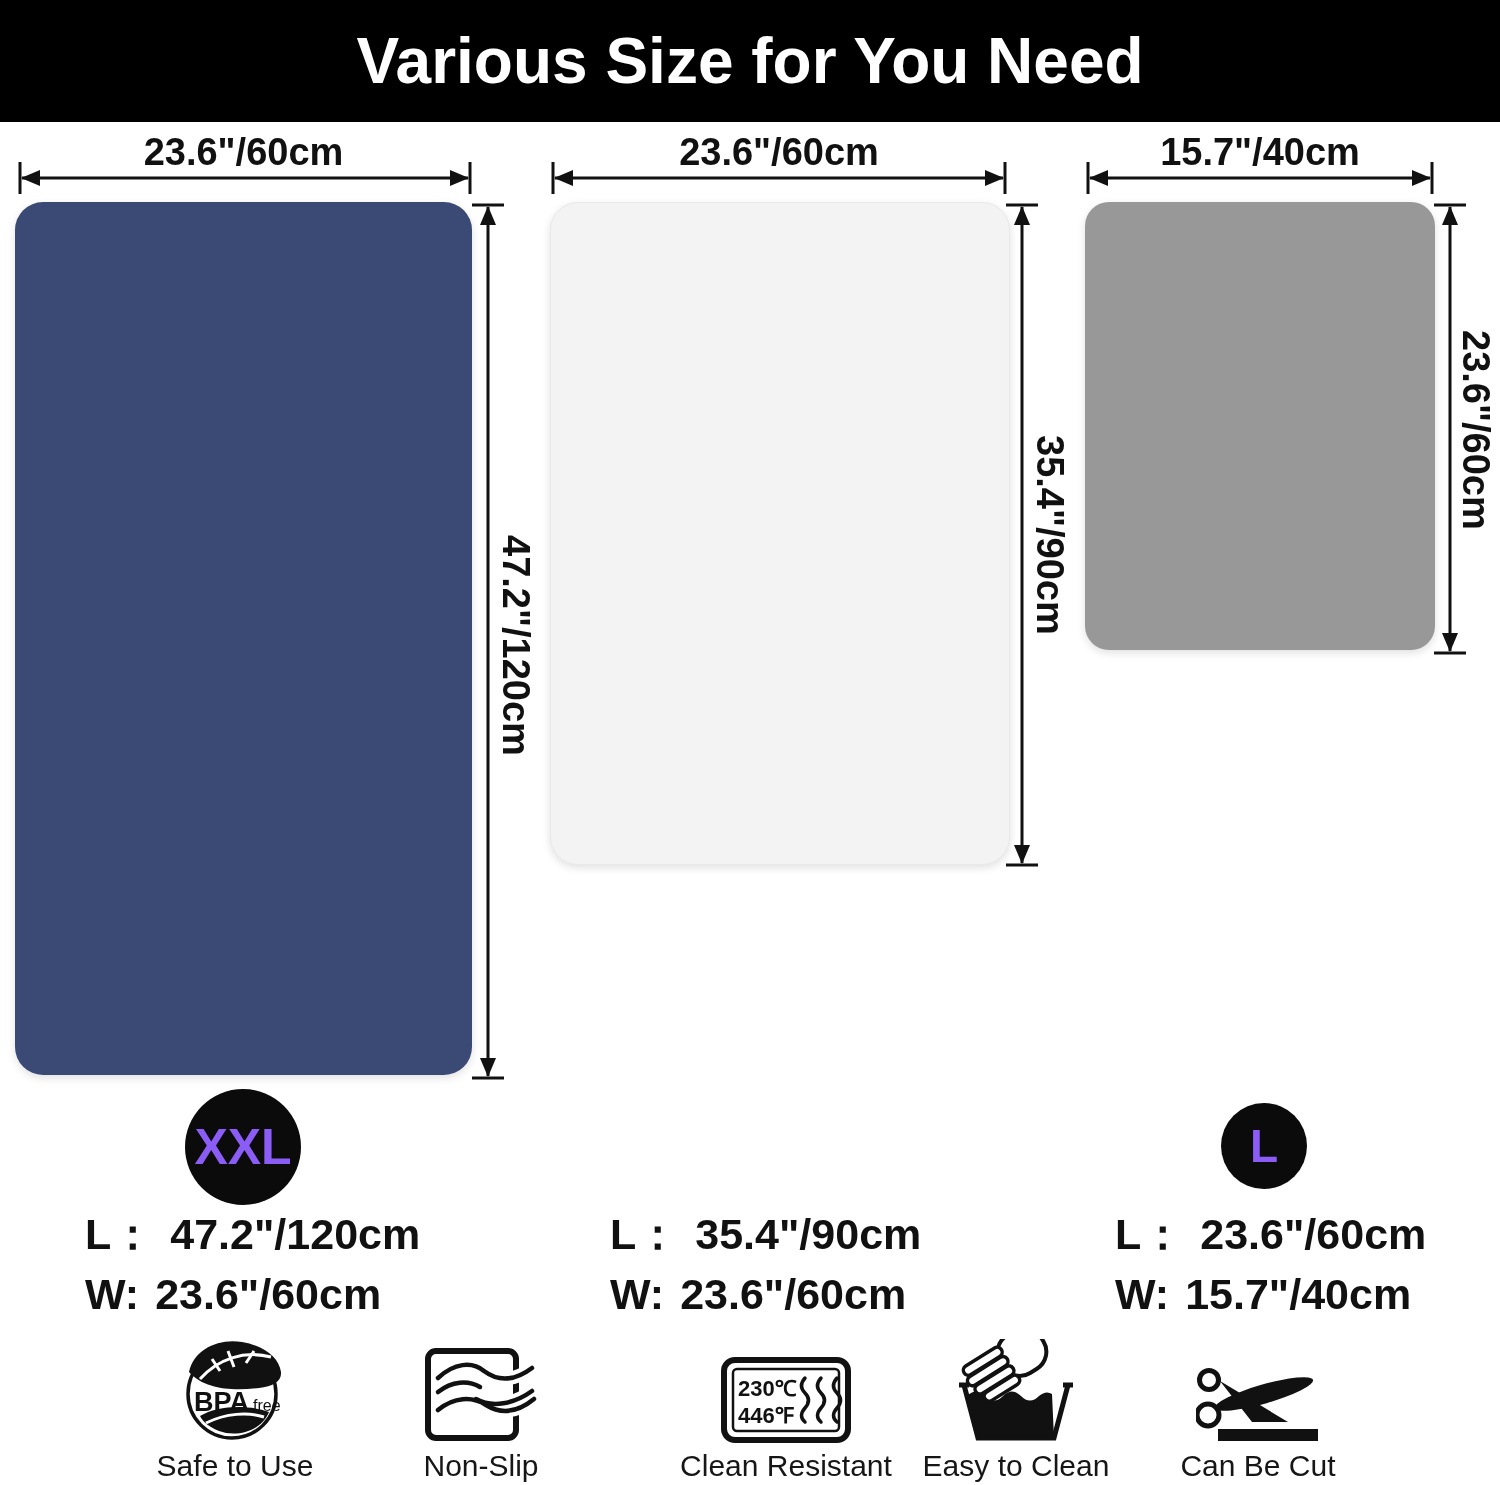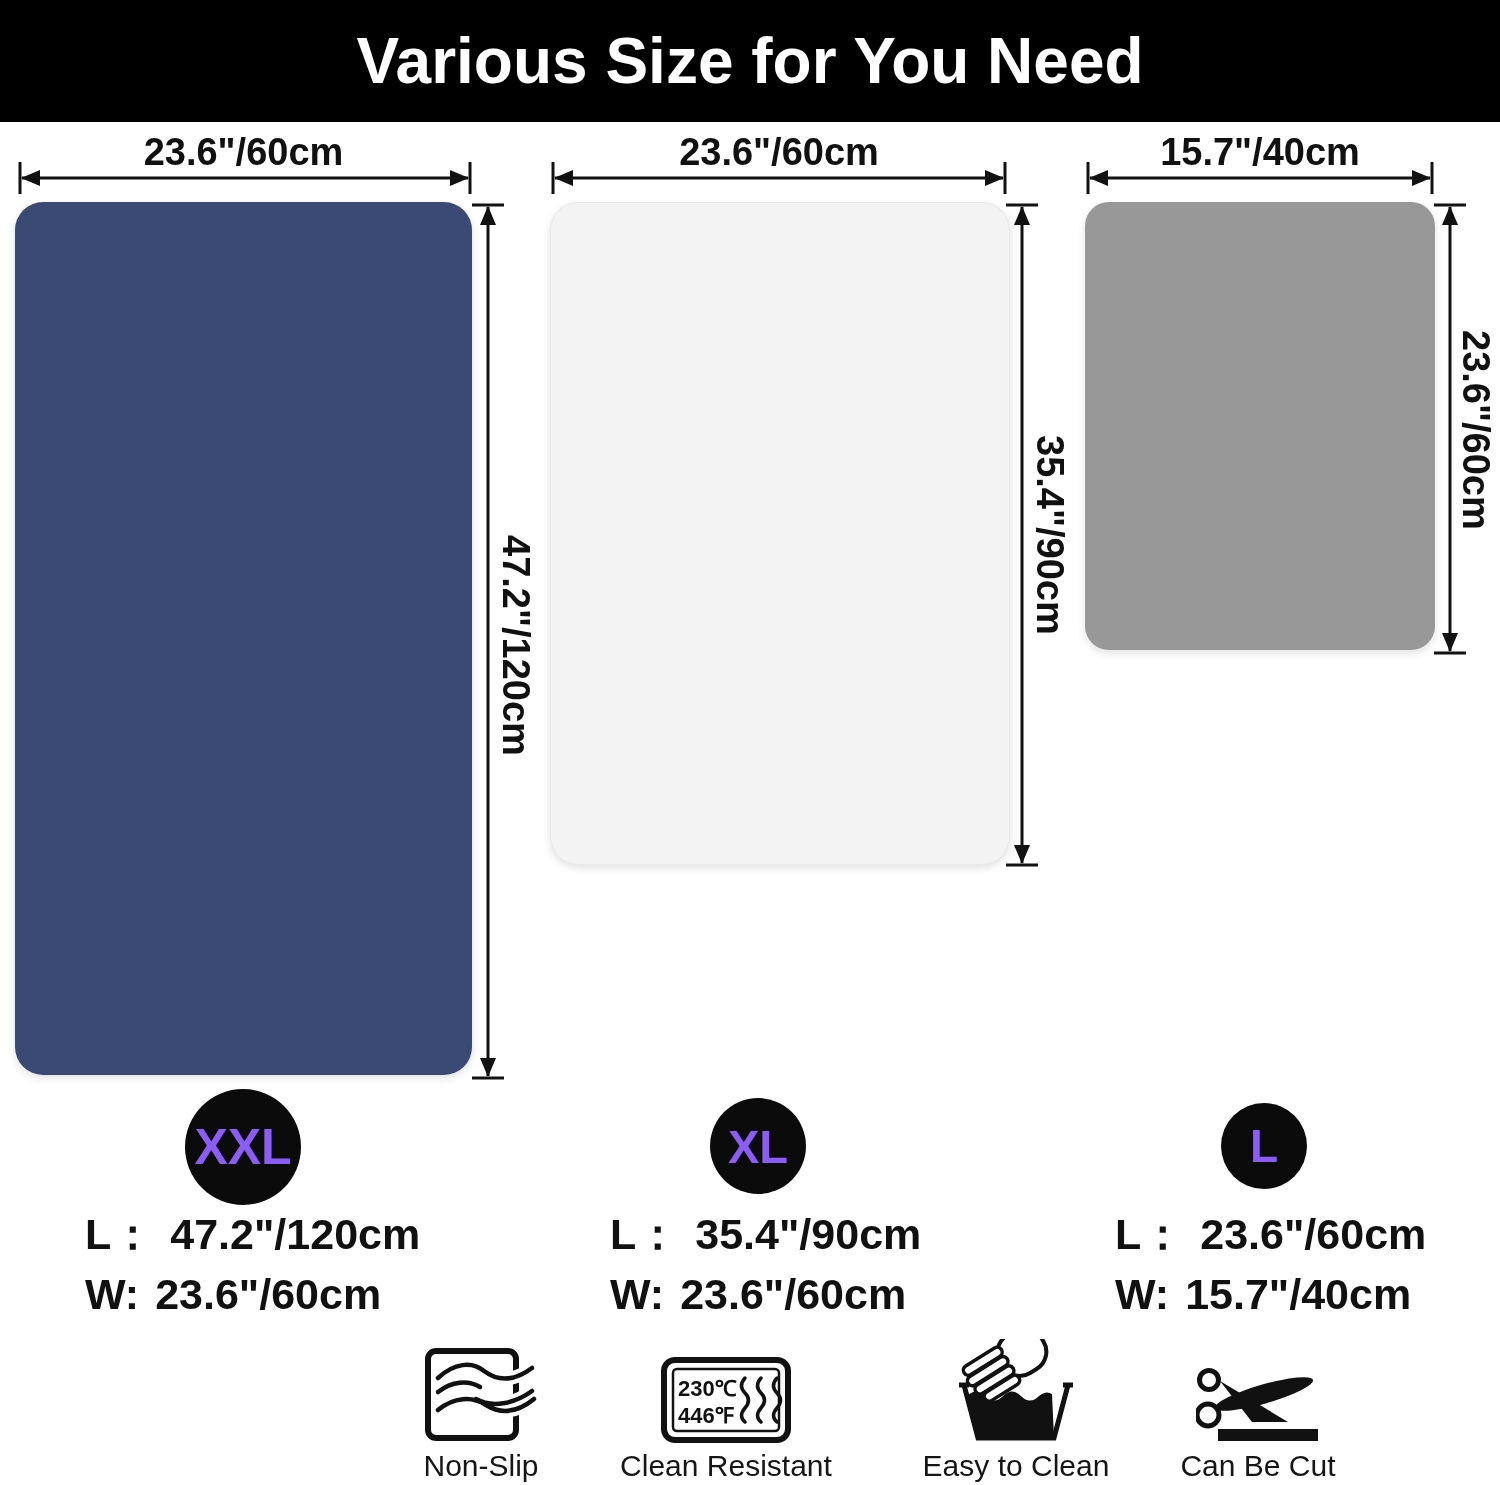--- a/index.html
+++ b/index.html
@@ -32,21 +32,21 @@
   .spec .row{display:flex;align-items:baseline;height:64px;}
   .spec .lbl{margin-right:16px;}
   .spec-xxl{left:85px;}
   .spec-xl{left:610px;}
   .spec-l{left:1115px;}
   
   .feature{position:absolute;top:1333px;width:230px;display:flex;flex-direction:column;
            align-items:center;}
   .feature .icon-wrap{height:110px;display:flex;align-items:flex-end;justify-content:center;}
   .feature .cap{margin-top:6px;font-size:30px;font-weight:400;color:#161616;white-space:nowrap;}
-  .f1{left:120px;} .f2{left:366px;} .f3{left:611px;} .f4{left:901px;} .f5{left:1143px;}
+  .f1{left:120px;} .f2{left:366px;} .f3{left:671px;} .f4{left:901px;} .f5{left:1143px;}
   svg{display:block;}
 </style>
 </head>
 <body>
 
 <div class="canvas">
 
   <div class="header">
     <h1>Various Size for You Need</h1>
   </div>
@@ -99,21 +99,20 @@
   <svg class="arrow" style="left:1430px;top:203px;" width="40" height="452" viewBox="0 0 40 452">
     <line x1="4" y1="2" x2="36" y2="2" stroke="#111" stroke-width="3"></line>
     <line x1="4" y1="450" x2="36" y2="450" stroke="#111" stroke-width="3"></line>
     <line x1="20" y1="4" x2="20" y2="448" stroke="#111" stroke-width="3"></line>
     <polygon points="20,3 12,22 28,22" fill="#111"></polygon>
     <polygon points="20,449 12,430 28,430" fill="#111"></polygon>
   </svg>
   <div class="dim-label v" style="left:1452px;top:290px;height:280px;">23.6"/60cm</div>
 
   <div class="badge badge-xxl">XXL</div>
-  <div class="badge badge-xl">XL</div>
   <div class="badge badge-l">L</div>
 
   <div class="spec spec-xxl">
     <div class="row">
       <span class="lbl">L：</span>
       <span>47.2"/120cm</span>
     </div>
     <div class="row">
       <span class="lbl">W:</span>
       <span>23.6"/60cm</span>
@@ -133,20 +132,35 @@
     <div class="row">
       <span class="lbl">L：</span>
       <span>23.6"/60cm</span>
     </div>
     <div class="row">
       <span class="lbl">W:</span>
       <span>15.7"/40cm</span>
     </div>
   </div>
 
+  <div class="feature f1">
+    <div class="icon-wrap">
+      <svg width="118" height="106" viewBox="0 0 118 106">
+        <circle cx="56" cy="57" r="44" fill="#fff" stroke="#111" stroke-width="3.5"></circle>
+        <path d="M13,35 C18,12 43,1 66,5 C89,9 103,21 105,35 C106,44 97,50 83,51 C58,54 29,53 13,35 Z" fill="#111"></path>
+        <path d="M24,42 C42,22 68,13 95,20" stroke="#fff" stroke-width="3" fill="none"></path>
+        <path d="M52,14 L58,30 M78,14 L70,26 M36,22 L44,34" stroke="#fff" stroke-width="3" fill="none"></path>
+        <path d="M24,79 C41,69 70,67 93,75 C86,93 62,101 43,94 C33,90 27,85 24,79 Z" fill="#111"></path>
+        <path d="M30,86 C50,76 72,75 88,80" stroke="#fff" stroke-width="3" fill="none"></path>
+        <text x="18" y="74" font-family="Liberation Sans, sans-serif" font-size="27" font-weight="bold" fill="#111">BPA</text>
+        <text x="77" y="74" font-family="Liberation Sans, sans-serif" font-size="16" fill="#111">free</text>
+      </svg>
+    </div>
+    <div class="cap">Safe to Use</div>
+  </div>
 
   <div class="feature f2">
     <div class="icon-wrap">
       <svg width="115" height="97" viewBox="0 0 115 97">
         <rect x="4" y="5" width="88" height="87" rx="8" fill="none" stroke="#111" stroke-width="6"></rect>
         <path d="M14,32 C30,17 48,15 60,25 C76,37 92,34 108,22" stroke="#fff" stroke-width="13" fill="none"></path>
         <path d="M52,53 C68,62 90,58 108,45" stroke="#fff" stroke-width="13" fill="none"></path>
         <path d="M14,64 C30,51 48,50 62,59 C78,69 94,66 110,53" stroke="#fff" stroke-width="13" fill="none"></path>
         <path d="M14,32 C30,17 48,15 60,25 C76,37 92,34 108,22" stroke="#111" stroke-width="4.5" fill="none" stroke-linecap="round"></path>
         <path d="M14,46 C28,35 44,34 56,41" stroke="#111" stroke-width="4.5" fill="none" stroke-linecap="round"></path>

